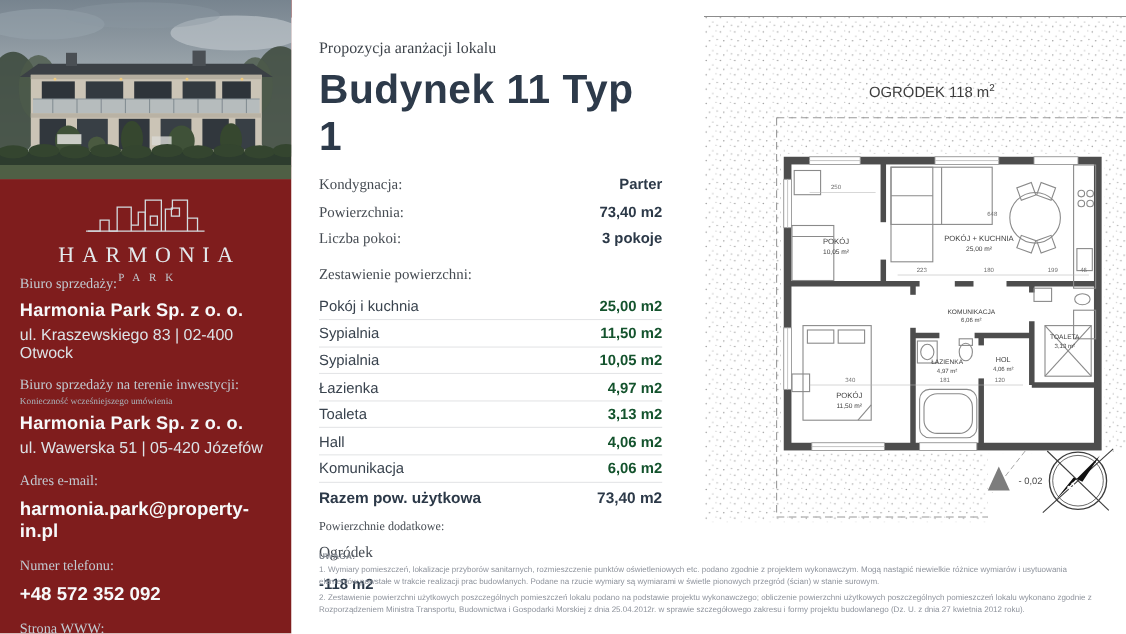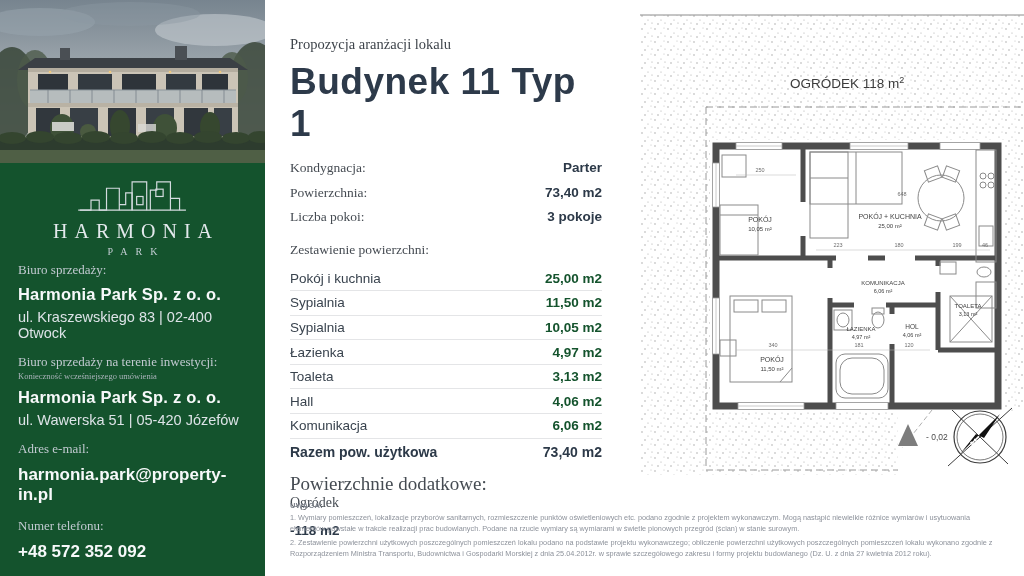--- a/index.html
+++ b/index.html
@@ -2,21 +2,21 @@
 <html><head>
 <meta charset="utf-8">
 <style>
   * { margin:0; padding:0; box-sizing:border-box; }
   html,body { width:1024px; height:576px; overflow:hidden; background:#fff;
               font-family:"Liberation Sans", sans-serif; }
   .page { position:relative; width:1024px; height:576px; background:#fff; }
 
   
   .sidebar { position:absolute; left:0; top:0; width:265px; height:576px;
-             background:#14532d; color:#eef1f3; }
+             background:#7f1d1d; color:#eef1f3; }
   .photo { position:absolute; left:0; top:0; width:265px; height:163px; overflow:hidden; }
   .brand { position:absolute; left:0; top:170px; width:265px; text-align:center; }
   .brand .logo-title { font-family:"Liberation Serif", serif; font-size:20px;
              letter-spacing:7px; color:#e3e9ec; margin-top:4px; padding-left:7px; }
   .brand .logo-subtitle { font-family:"Liberation Serif", serif; font-size:10px;
              letter-spacing:8px; color:#c3cdd3; margin-top:3px; padding-left:8px; }
   .contact { position:absolute; left:18px; top:250px; width:235px; }
   .c-label { font-family:"Liberation Serif", serif; font-size:13px; color:#c2cad1; margin-top:13px; }
   .c-note  { font-family:"Liberation Serif", serif; font-size:8.5px; color:#aab3ba; margin-top:1px; }
   .c-bold  { font-size:16.5px; font-weight:bold; color:#f7f9fa; letter-spacing:.2px; margin-top:7px; }
@@ -33,21 +33,21 @@
   .i-label { font-family:"Liberation Serif", serif; font-size:13.5px; color:#454b52; }
   .i-value { font-size:13.5px; font-weight:bold; color:#2c3948; }
   .sec-head { font-family:"Liberation Serif", serif; font-size:13.5px; color:#454b52;
               margin-top:8px; height:25px; }
   .room-row { display:flex; justify-content:space-between; align-items:center;
               height:24.6px; border-bottom:1px solid #e4e5e7; }
   .r-name { font-size:13.5px; color:#39434e; }
   .r-area { font-size:13.5px; font-weight:bold; color:#14532d; }
   .total-row { display:flex; justify-content:space-between; align-items:center; height:26px; }
   .t-name,.t-area { font-size:14px; font-weight:bold; color:#2c3948; }
-  .add-head { font-family:"Liberation Serif", serif; font-size:19px; color:#454b52;
+  .add-head { font-family:"Liberation Serif", serif; font-size:11px; color:#454b52;
               margin-top:8px; height:22px; }
   .add-row { display:flex; justify-content:space-between; align-items:baseline; height:22px;flex-direction:column; }
   .a-name { font-family:"Liberation Serif", serif; font-size:14px; color:#454b52; }
   .a-area { font-size:13.5px; font-weight:bold; color:#2c3948;margin-top:12px; }
 
   
   .footnotes { position:absolute; left:290px; top:501px; width:705px; }
   .fn-head { font-size:7.5px; font-weight:bold; color:#7c828b; letter-spacing:.3px; }
   .fn-item { font-size:7.3px; color:#8d929b; line-height:1.55; margin-top:2px; }
 
@@ -156,21 +156,21 @@
           <rect x="87" y="21" width="8" height="8"></rect>
           <path d="M103,31 H113 V44"></path>
           <line x1="2" y1="44" x2="120" y2="44"></line>
         </g>
       </svg>
       <div class="logo-title">HARMONIA</div>
       <div class="logo-subtitle">PARK</div>
     </div>
 
     <div class="contact">
-      <div class="c-label" style="margin-top:12px">Biuro sprzedaży:</div>
+      <div class="c-label" style="margin-top:0">Biuro sprzedaży:</div>
       <div class="c-bold">Harmonia Park Sp. z o. o.</div>
       <div class="c-addr">ul. Kraszewskiego 83 | 02-400 Otwock</div>
 
       <div class="c-label">Biuro sprzedaży na terenie inwestycji:</div>
       <div class="c-note">Konieczność wcześniejszego umówienia</div>
       <div class="c-bold">Harmonia Park Sp. z o. o.</div>
       <div class="c-addr">ul. Wawerska 51 | 05-420 Józefów</div>
 
       <div class="c-label">Adres e-mail:</div>
       <div class="c-big">harmonia.park@property-in.pl</div>

